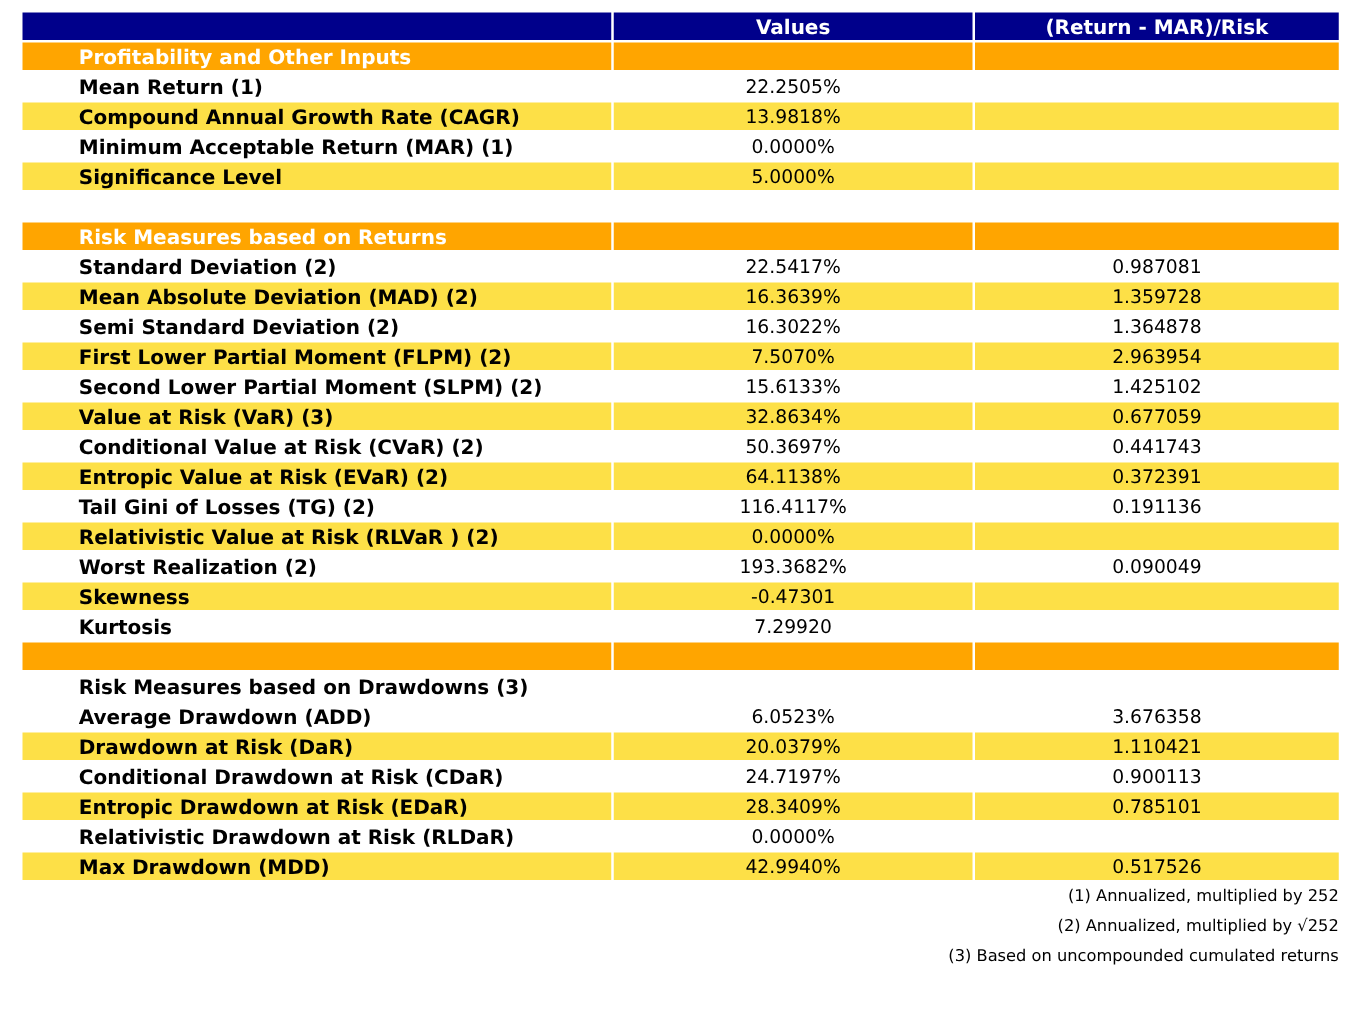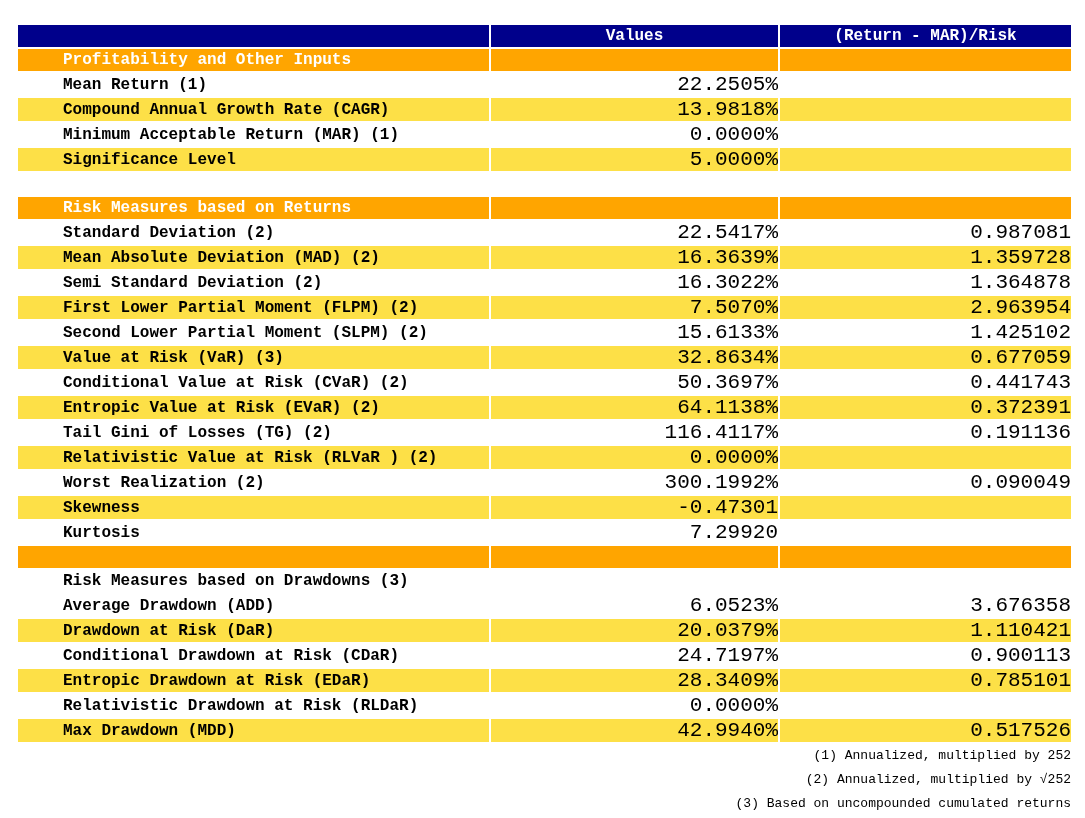--- a/index.html
+++ b/index.html
@@ -5,22 +5,21 @@
   html, body {
     margin: 0;
     padding: 0;
     background: #ffffff;
     width: 1085px;
     height: 818px;
     font-family: "DejaVu Sans", "Liberation Sans", sans-serif;
     color: #000000;
   }
   .report-wrap {
-    padding: 23px 0 0 16px;
-    font-family: Liberation Mono, monospace;
+    padding: 8px 0 0 16px;
   }
   table.risk-table {
     border-collapse: separate;
     border-spacing: 2px;
     table-layout: fixed;
     width: 1057px;
     background: #ffffff;
   }
   col.c-label { width: 471px; }
   col.c-values { width: 287px; }
@@ -45,23 +44,23 @@
     color: #ffffff;
     font-weight: bold;
     margin-left: 46px;
   }
   td.label {
     text-align: left;
     padding-left: 45px;
     font-weight: bold;
   }
   td.val {
-    text-align: right;
+    text-align: center;
     font-weight: normal;
-    font-size: 21px;
+    font-size: 15px;
   }
   tr.stripe td { background: #fde047; }
   tr.footnote td {
     font-weight: normal;
     font-size: 13px;
     text-align: right;
     padding-left: 44px;
     background: #ffffff;
   }
 </style>
@@ -163,21 +162,21 @@
           <td class="val">116.4117%</td>
           <td class="val">0.191136</td>
         </tr>
         <tr class="data stripe">
           <td class="label">Relativistic Value at Risk (RLVaR ) (2)</td>
           <td class="val">0.0000%</td>
           <td class="val"></td>
         </tr>
         <tr class="data">
           <td class="label">Worst Realization (2)</td>
-          <td class="val">300.1992%</td>
+          <td class="val">193.3682%</td>
           <td class="val">0.090049</td>
         </tr>
         <tr class="data stripe">
           <td class="label">Skewness</td>
           <td class="val">-0.47301</td>
           <td class="val"></td>
         </tr>
         <tr class="data">
           <td class="label">Kurtosis</td>
           <td class="val">7.29920</td>

